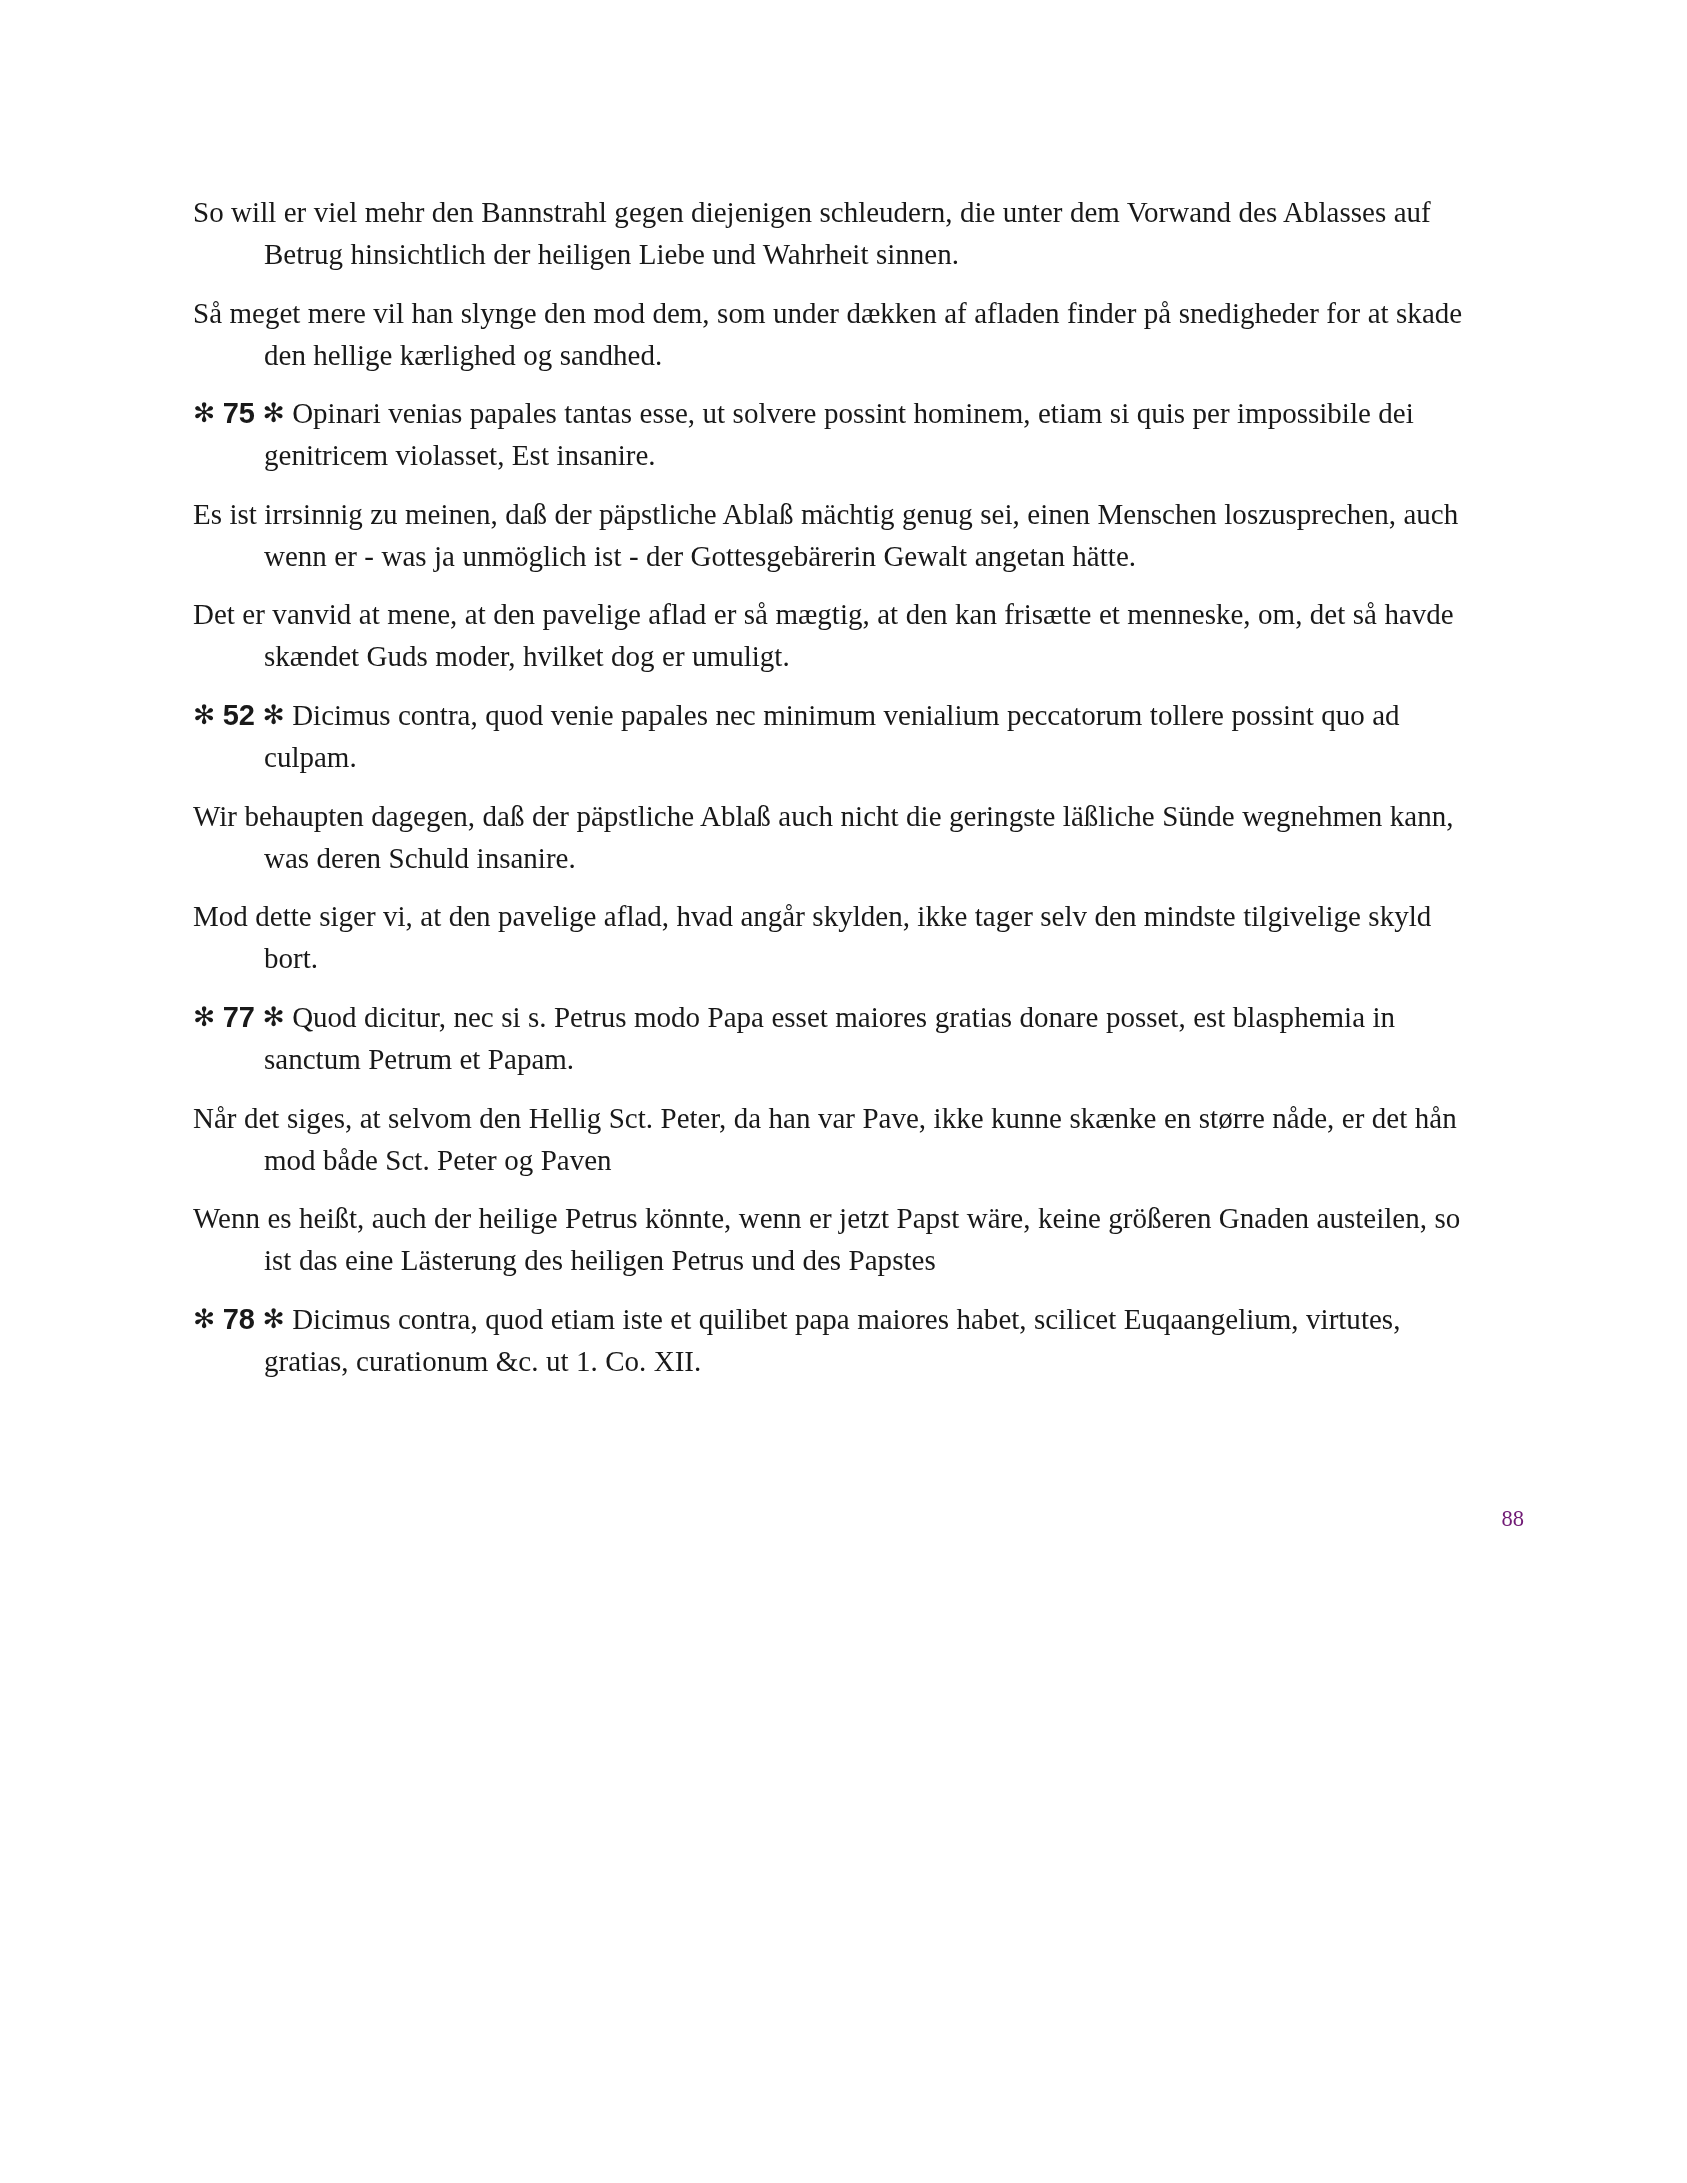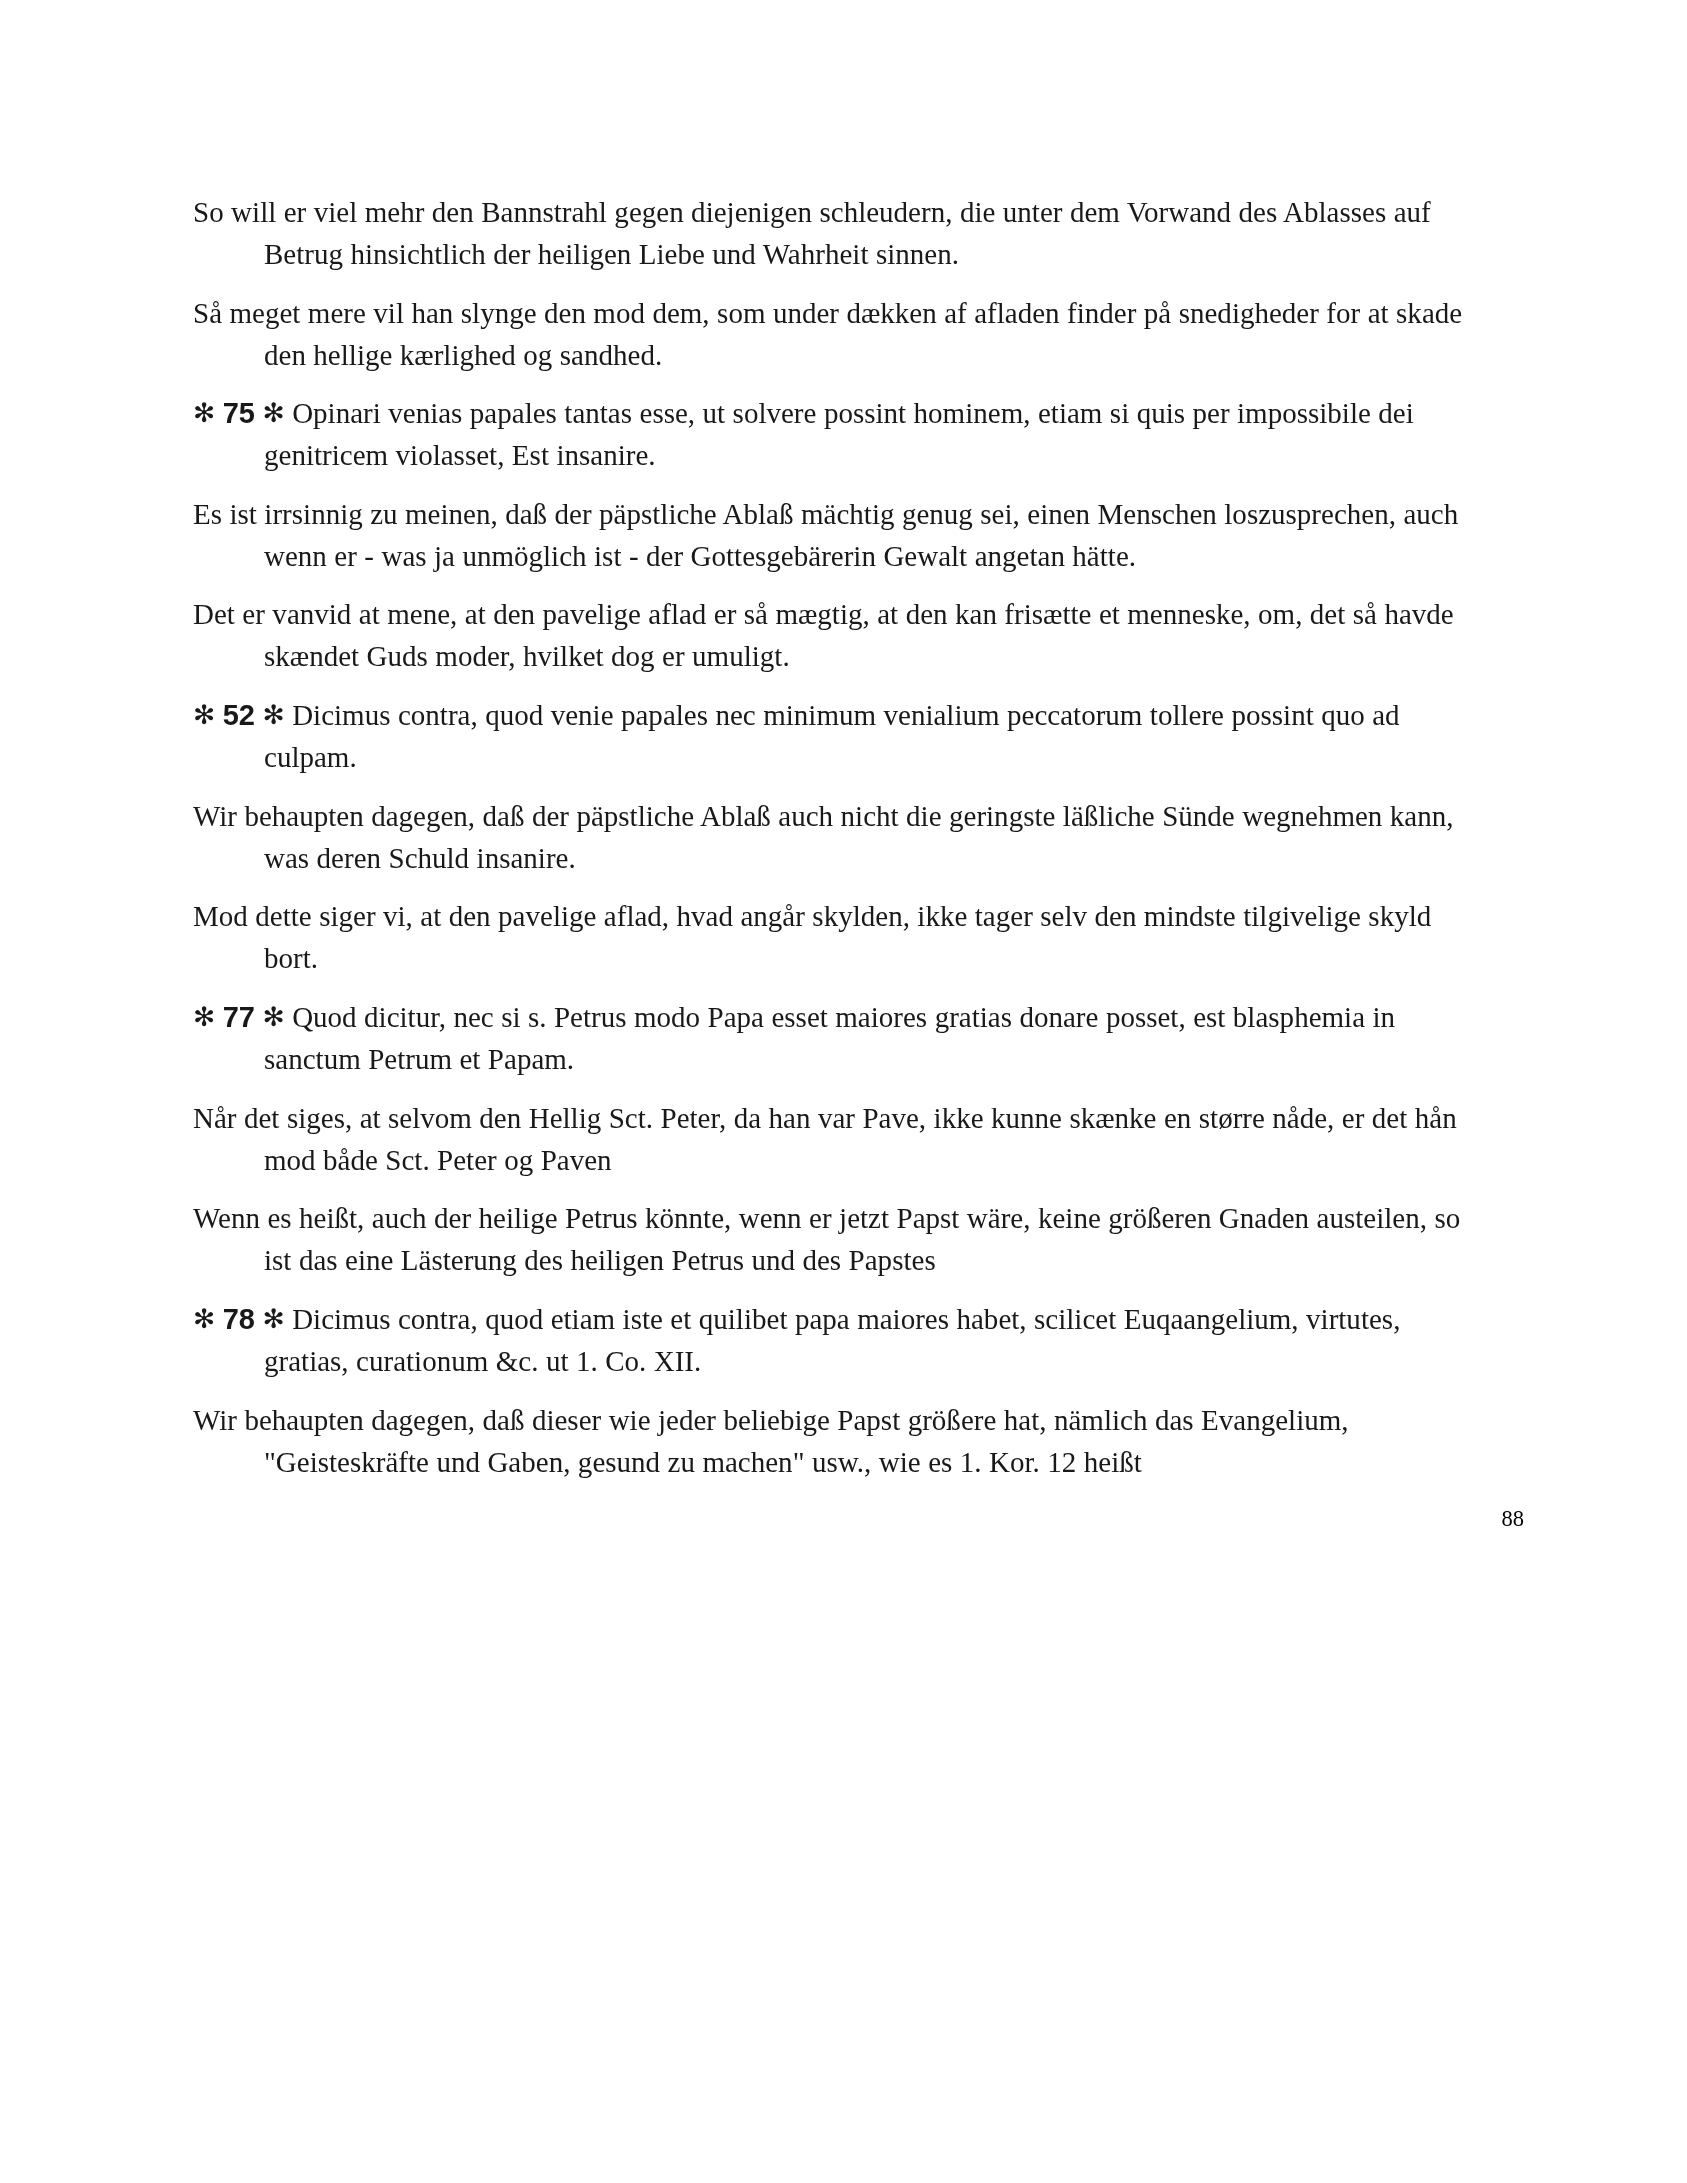--- a/index.html
+++ b/index.html
@@ -50,21 +50,21 @@
     font-family: Liberation Sans, sans-serif;
     font-weight: bold;
   }
   .page-number {
     position: absolute;
     right: 163px;
     bottom: 103px;
     font-size: 22.5px;
     line-height: 1;
     font-family: "Liberation Serif", "DejaVu Serif", serif;
-    color: #000000;
+    color: #701a75;
   }
 </style>
 </head>
 <body>
 
 <div class="page">
 
   <div class="text-column">
 
     <p class="para">
@@ -112,22 +112,19 @@
 
     <p class="para">
       <span>Wenn es heißt, auch der heilige Petrus könnte, wenn er jetzt Papst wäre, keine größeren Gnaden austeilen, so ist das eine Lästerung des heiligen Petrus und des Papstes</span>
     </p>
 
     <p class="para thesis">
       <span class="marker"><span class="glyph">✻</span>&nbsp;<span class="num">78</span>&nbsp;<span class="glyph">✻</span></span>
       <span>Dicimus contra, quod etiam iste et quilibet papa maiores habet, scilicet Euqaangelium, virtutes, gratias, curationum &amp;c. ut 1. Co. XII.</span>
     </p>
 
-    <p class="para">
-      <span>Wir behaupten dagegen, daß dieser wie jeder beliebige Papst größere hat, nämlich das Evangelium, "Geisteskräfte und Gaben, gesund zu machen" usw., wie es 1. Kor. 12 heißt</span>
-    </p>
 
   </div>
 
   <div class="page-number">88</div>
 
 </div>
 
 
 </body></html>

